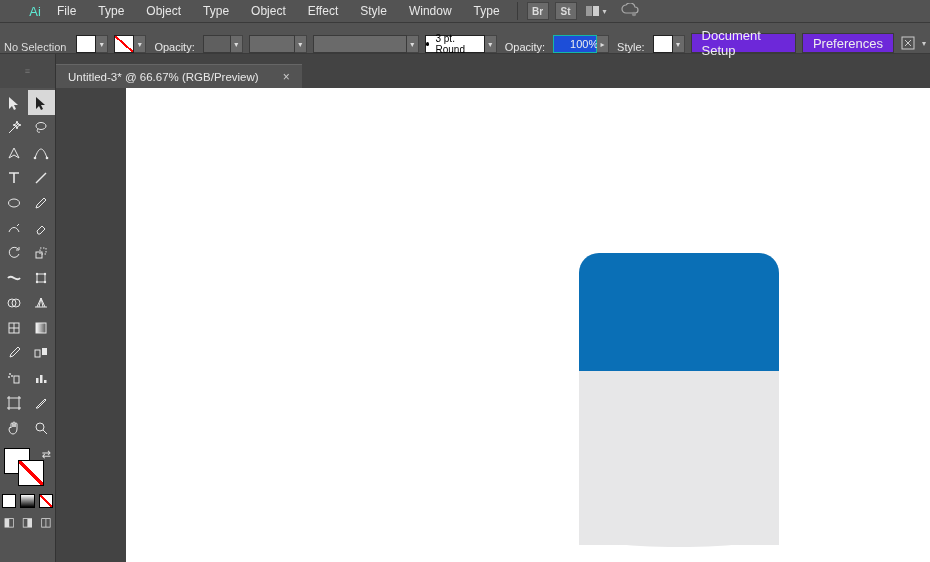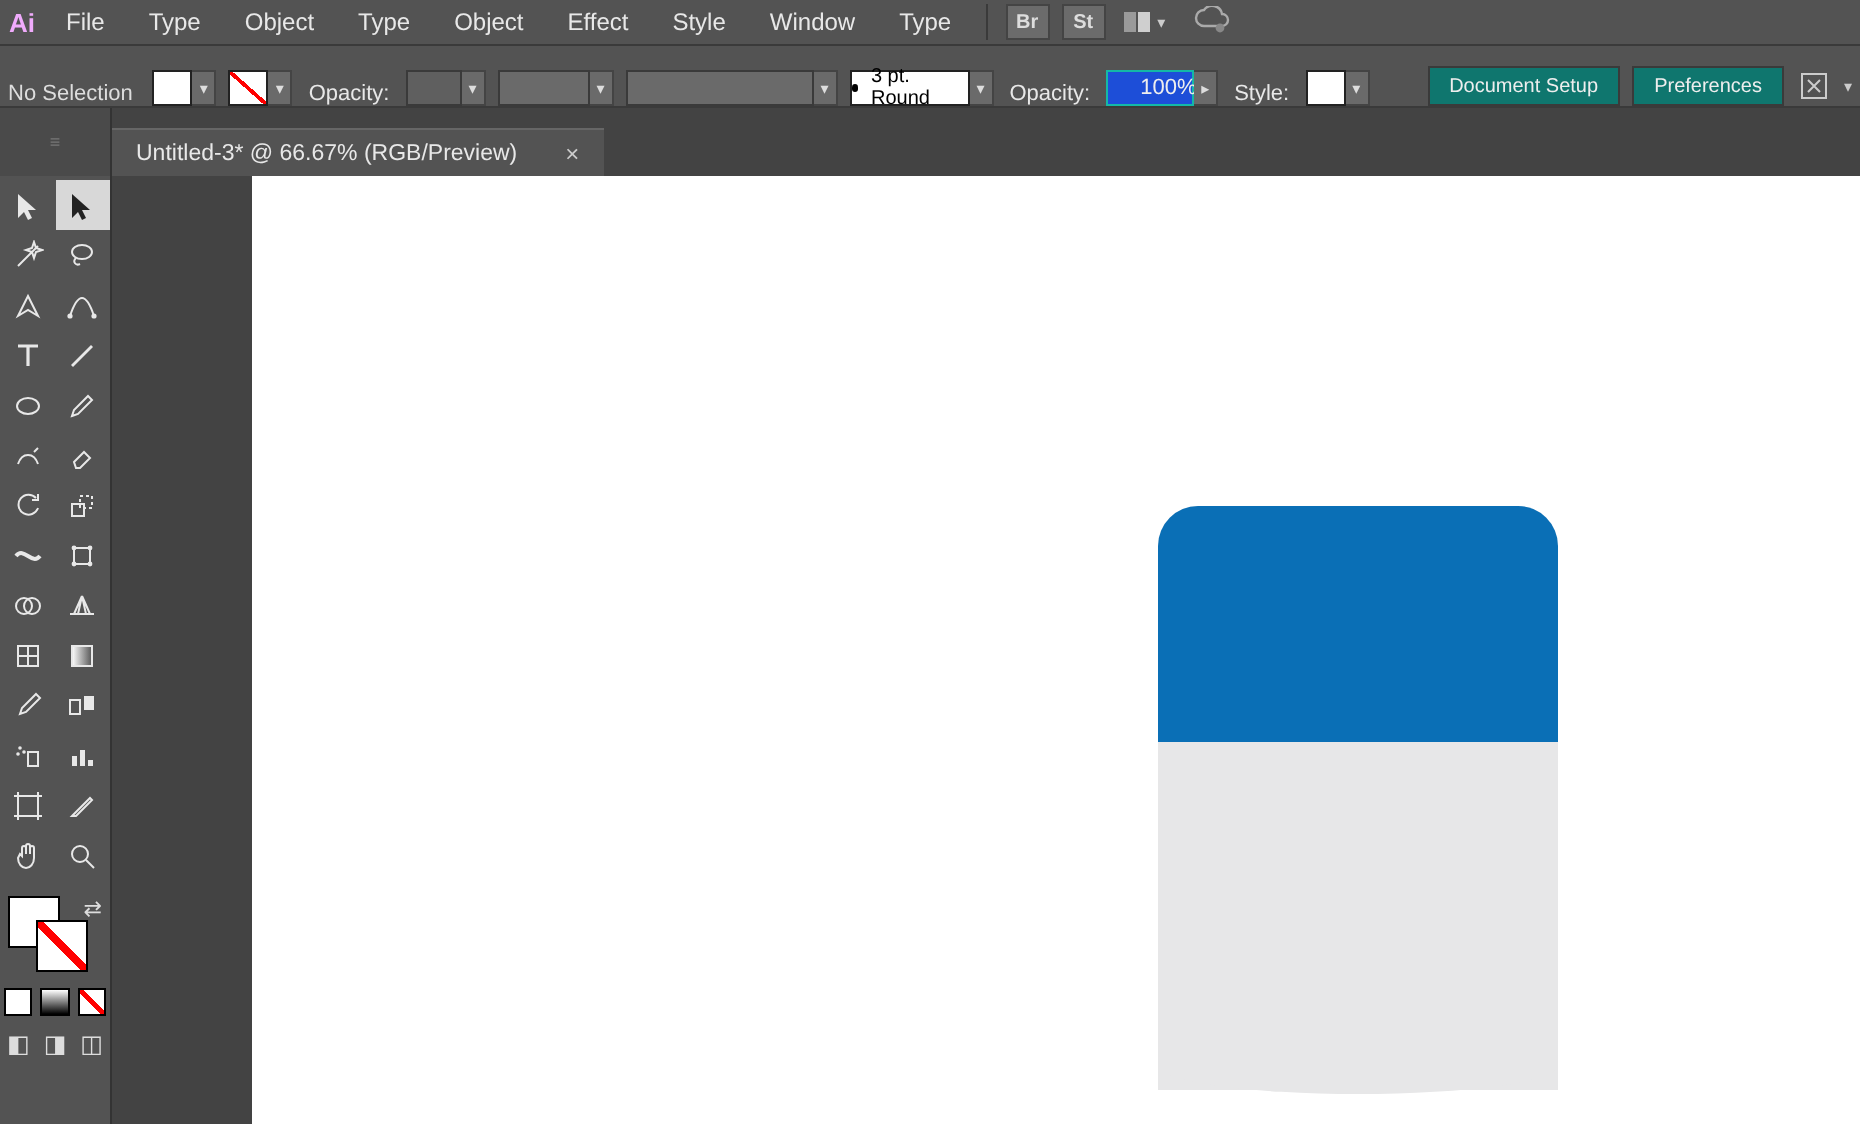--- a/index.html
+++ b/index.html
@@ -1,20 +1,20 @@
 <!DOCTYPE html>
 <html><head>
 <meta charset="utf-8">
 <style>
 * { margin: 0; padding: 0; box-sizing: border-box; font-family: "Segoe UI", Tahoma, sans-serif; }
 html, body { width: 930px; height: 562px; overflow: hidden; background: #4a4a4a; color: #ddd; }
 
 
 .menubar { display: flex; align-items: center; height: 22px; background: #535353; font-size: 12px; }
-.menubar .logo { width: 22px; height: 22px; display: flex; align-items: center; justify-content: center; color: #f0abfc; font-weight: bold; font-size: 13px; }
+.menubar .logo { width: 22px; height: 22px; display: flex; align-items: center; justify-content: center; color: #5eead4; font-weight: normal; font-size: 13px; margin-left: 24px; }
 .menubar .menu-item { padding: 12px 11px; line-height: 22px; cursor: default; color: #e8e8e8; }
 .menubar .sep { width: 1px; height: 18px; background: #3a3a3a; margin: 0 6px; }
 .menubar .iconbtn { width: 22px; height: 18px; background: #6b6b6b; margin: 0 3px; display: flex; align-items: center; justify-content: center; font-size: 10px; color: #ddd; font-weight: bold; border: 1px solid #444; }
 .menubar .workspace { display: flex; align-items: center; margin-left: 6px; }
 .menubar .ws-icon { display: flex; gap: 1px; }
 .menubar .ws-icon span { width: 6px; height: 10px; background: #cfcfcf; }
 .menubar .ws-icon span:first-child { background: #9a9a9a; }
 .menubar .chev { margin-left: 4px; font-size: 8px; color: #ccc; }
 .menubar .cloud { margin-left: 14px; color: #aaa; font-size: 14px; position: relative; }
 
@@ -24,21 +24,21 @@
 .swatch { width: 20px; height: 18px; background: #fff; border: 1px solid #222; position: relative; }
 .swatch.none::after { content:""; position:absolute; left:0; top:0; right:0; bottom:0; background: linear-gradient(to top right, transparent 46%, red 46%, red 54%, transparent 54%); }
 .dropdown-arrow { width: 12px; height: 18px; background: #6a6a6a; display: flex; align-items: center; justify-content: center; font-size: 8px; color: #ddd; border: 1px solid #444; border-left: none; }
 .lbl { color: #e8e8e8; margin: 0 2px; white-space: nowrap; }
 .num-input { width: 28px; height: 18px; background: #5f5f5f; border: 1px solid #3a3a3a; color: #eee; font-size: 11px; display: flex; align-items: center; padding: 0 2px; }
 .wide-input { width: 46px; height: 18px; background: #6a6a6a; border: 1px solid #3a3a3a; }
 .long-input { width: 94px; height: 18px; background: #6a6a6a; border: 1px solid #3a3a3a; }
 .controlbar .brushprofile { width: 60px; height: 18px; background: #fff; border: 1px solid #222; display: flex; align-items: center; justify-content: center; color: #000; font-size: 10px; gap: 6px; }
 .controlbar .brushprofile .dot { width:4px; height:4px; border-radius:50%; background:#000; }
 .opacity-val { width: 44px; height: 18px; background: #1d4ed8; border: 1px solid #14b8a6; color: #eee; display: flex; align-items: center; padding: 0 16px; }
-.btn { height: 20px; padding: 0 10px; background: #0f766e; border: 1px solid #3a3a3a; color: #eee; font-size: 10px; display: flex; align-items: center; cursor: default; }
+.btn { height: 20px; padding: 0 10px; background: #6d28d9; border: 1px solid #3a3a3a; color: #eee; font-size: 13px; display: flex; align-items: center; cursor: default; }
 .controlbar .right { margin-left: auto; display: flex; align-items: center; gap: 6px; }
 .pin-icon { width: 18px; height: 18px; display:flex; align-items:center; justify-content:center; color:#ddd; font-size:13px; }
 
 
 .tabstrip { display: flex; align-items: flex-end; height: 34px; background: #434343; }
 .tabstrip .leftpad { width: 56px; height: 100%; background: #4a4a4a; border-right: 1px solid #333; display:flex; align-items:center; justify-content:center; color:#777; font-size:9px; }
 .doctab { height: 24px; background: #535353; display: flex; align-items: center; padding: 0 12px; font-size: 11.5px; color: #e8e8e8; border-top: 1px solid #666; margin-top: 10px; gap: 24px; }
 .doctab .close { font-size: 12px; color: #ccc; cursor: default; }
 
 

